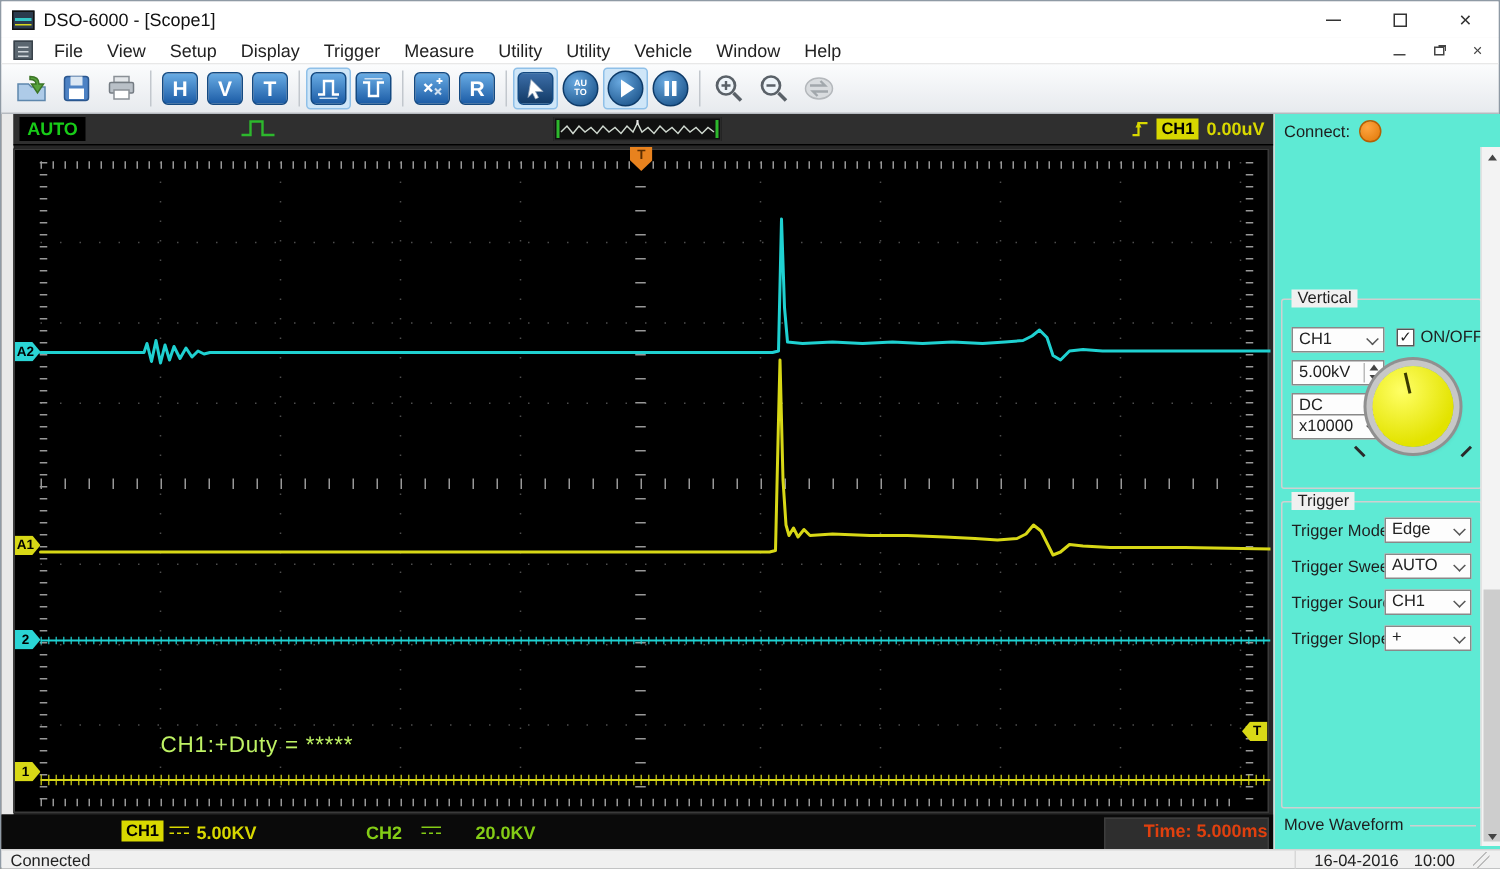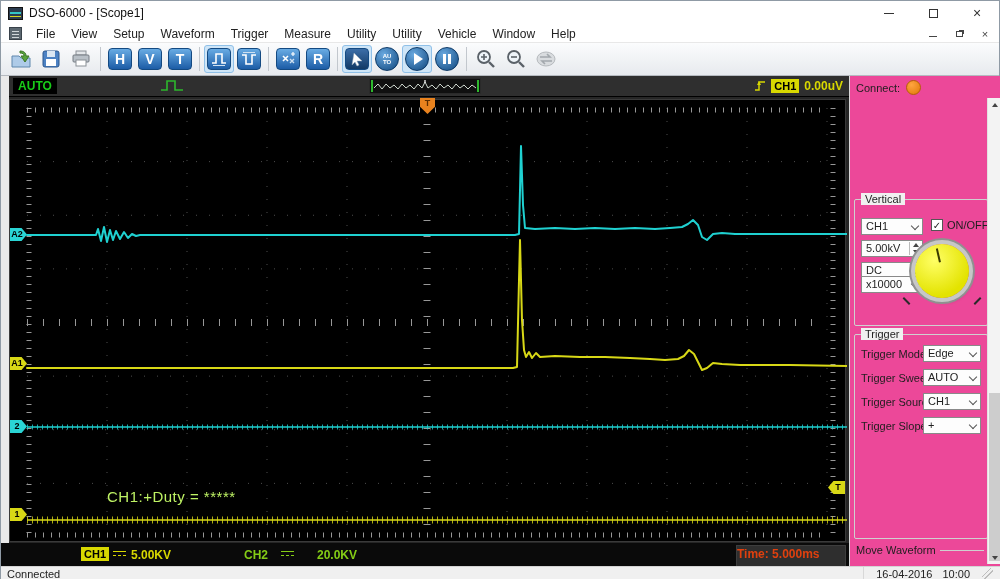--- a/index.html
+++ b/index.html
@@ -61,24 +61,24 @@
   .marker-top{width:15px;height:16px;clip-path:polygon(0 0,100% 0,100% 55%,50% 100%,0 55%);color:#5c2e00;line-height:11px}
   .annotation{position:absolute;left:97px;top:388px;color:#bef264;font-size:15px;letter-spacing:.5px}
 
   .chbar{position:absolute;left:0;top:467px;width:848px;height:23px;background:#0a0a0a}
   .ch-chip{position:absolute;left:80px;top:4px;background:#d8d800;color:#000;font-size:11px;font-weight:bold;padding:1px 3px;line-height:12px}
   .dc-sym{position:absolute;top:8px;width:13px;height:8px}
   .dc-sym i{display:block;height:1px;background:currentColor;margin-bottom:3px}
   .dc-sym b{display:block;height:1px;background:repeating-linear-gradient(90deg,currentColor 0 3px,transparent 3px 5px)}
   .ch-val{position:absolute;top:5px;font-size:12px;font-weight:bold}
   .ch1-col{color:#d8d800}.ch2-col{color:#84cc16}
-  .time-box{position:absolute;left:735px;top:2px;width:110px;height:23px;background:#2e2e2e;border:1px solid #3d3d3d;color:#e0400e;font-size:12px;font-weight:bold;text-align:left;line-height:17px}
-
-  
-  .panel{position:relative;width:152px;height:490px;background:#ec4899;border-left:1px solid #d9d9d9;font-size:11px;color:#1e1e1e}
+  .time-box{position:absolute;left:735px;top:2px;width:110px;height:23px;background:#2e2e2e;border:1px solid #3d3d3d;color:#e0400e;font-size:12px;font-weight:bold;text-align:right;line-height:17px}
+
+  
+  .panel{position:relative;width:152px;height:490px;background:#5eead4;border-left:1px solid #d9d9d9;font-size:11px;color:#1e1e1e}
   .connect-row{position:absolute;left:6px;top:4px;display:flex;align-items:center;gap:6px}
   .connect-dot{width:15px;height:15px;border-radius:50%;background:radial-gradient(circle at 35% 30%,#ffa540,#e07808);border:1px solid #b55f05}
   .grp{position:absolute;left:4px;width:134px;border:1px solid #d0d0d0;border-radius:2px}
   .grp-title{position:absolute;top:-7px;left:6px;background:#f0f0f0;padding:0 4px}
   .plabel{position:absolute;left:6px}
   .sel{position:absolute;left:6px;width:62px;height:17px;background:#fdfdfd;border:1px solid #898989;font-size:11px;line-height:15px;padding-left:4px;color:#222}
   .chev{position:absolute;right:4px;top:4px;width:6px;height:6px;border-right:1px solid #555;border-bottom:1px solid #555;transform:rotate(45deg)}
   .spin{position:absolute;left:6px;width:62px;height:17px;background:#fdfdfd;border:1px solid #898989;font-size:11px;line-height:15px;padding-left:4px}
   .spin-arrows{position:absolute;right:1px;top:1px;width:12px;height:13px;border-left:1px solid #bbb;display:flex;flex-direction:column;align-items:center;justify-content:space-around}
   .tri-up{width:0;height:0;border-left:3px solid transparent;border-right:3px solid transparent;border-bottom:4px solid #444}
@@ -130,21 +130,21 @@
     </div>
   </div>
 
   <div class="menubar">
     <span class="doc-icon">
         <i></i>
       </span>
     <span class="menu-item">File</span>
     <span class="menu-item">View</span>
     <span class="menu-item">Setup</span>
-    <span class="menu-item">Waveform</span>
+    <span class="menu-item">Display</span>
     <span class="menu-item">Trigger</span>
     <span class="menu-item">Measure</span>
     <span class="menu-item">Utility</span>
     <span class="menu-item">Utility</span>
     <span class="menu-item">Vehicle</span>
     <span class="menu-item">Window</span>
     <span class="menu-item">Help</span>
     <div class="mdi-controls">
       <span class="mdi-btn mdi-min">
           <i></i>

